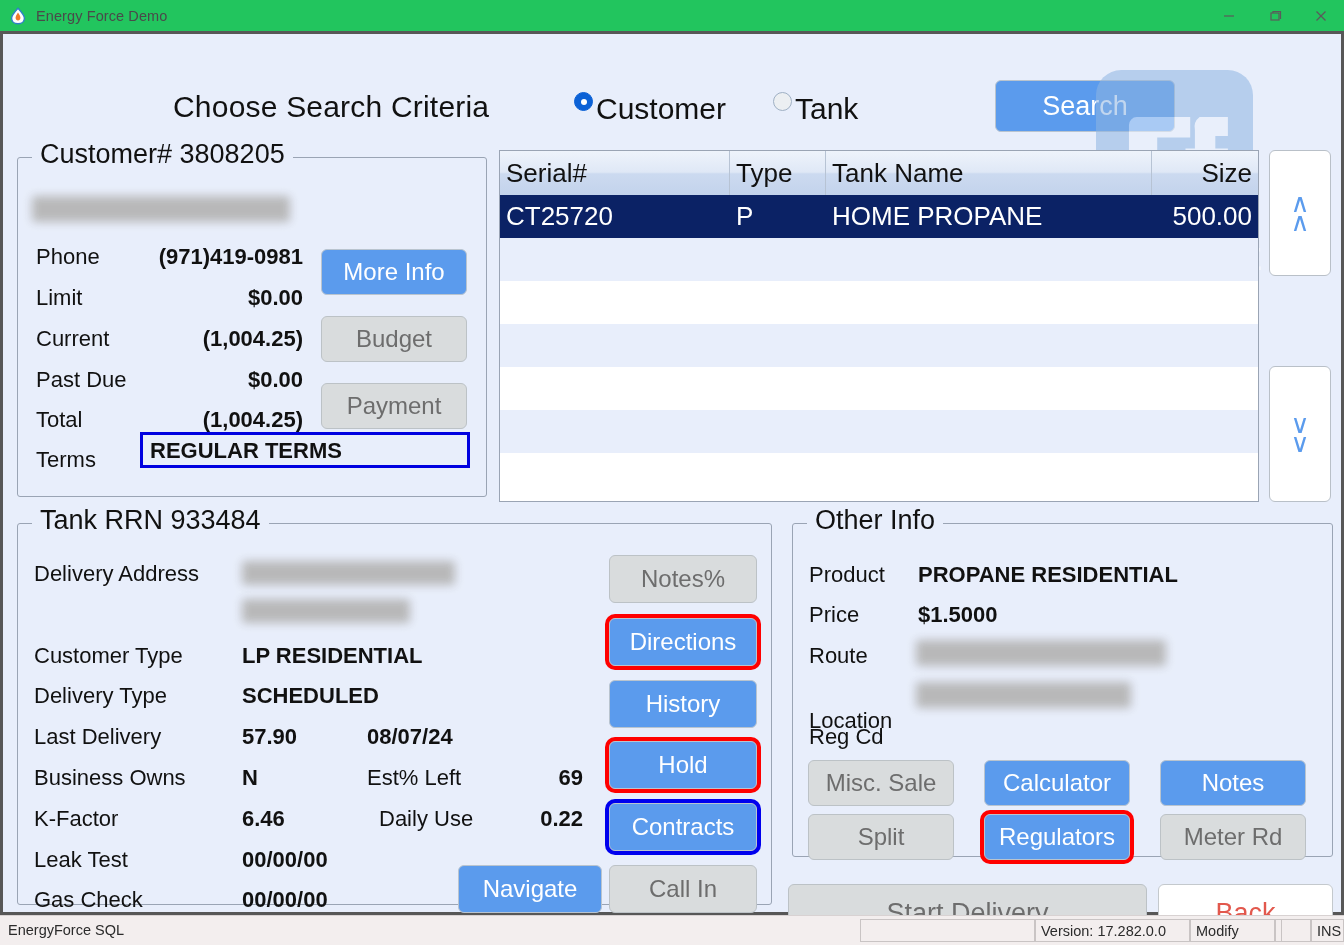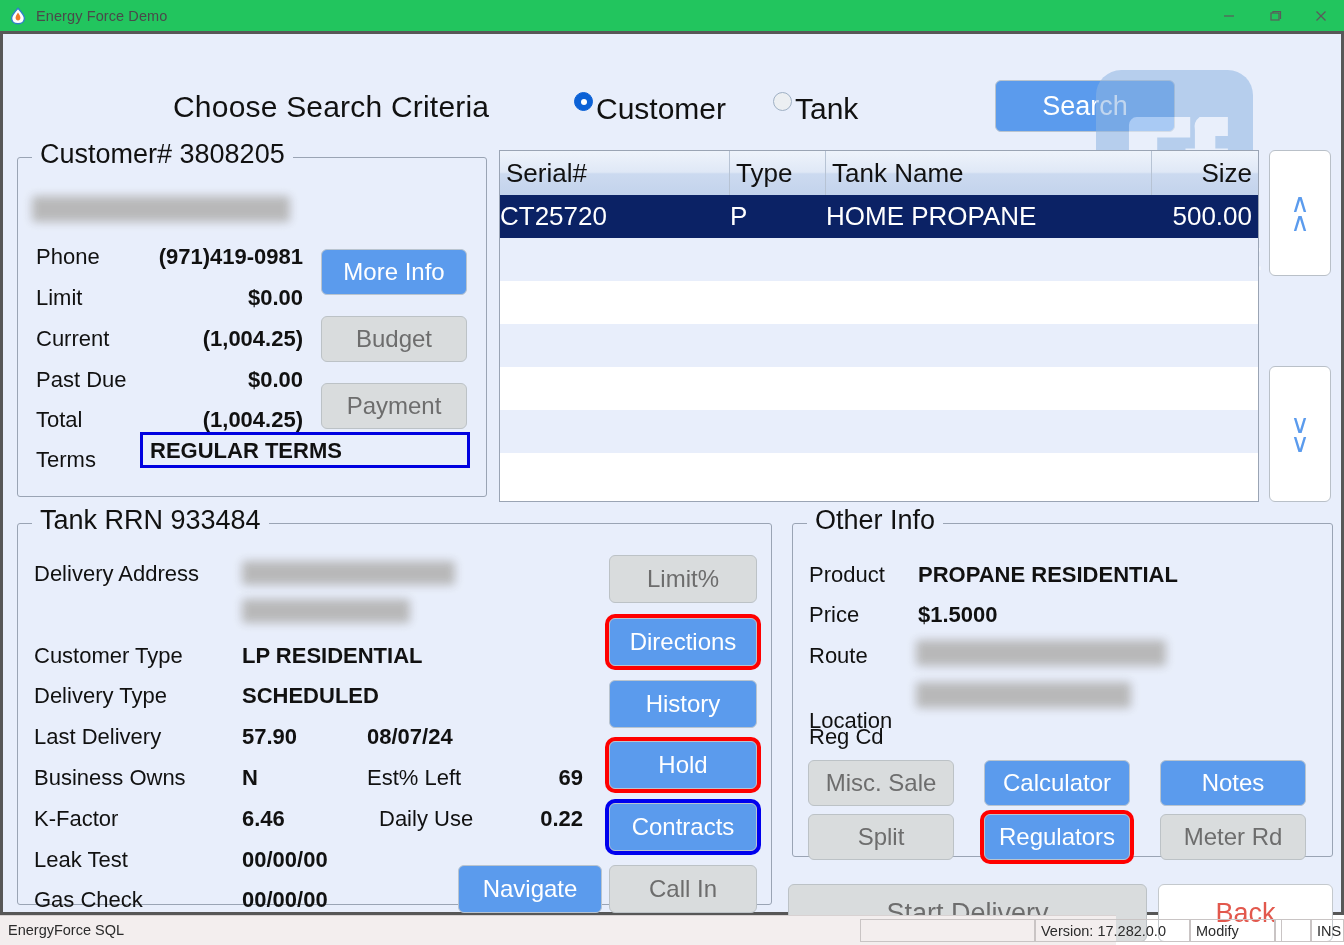--- a/index.html
+++ b/index.html
@@ -135,21 +135,21 @@
     background:linear-gradient(to bottom,#eef3fb 0%,#dfe8f6 48%,#ccdaf0 52%,#c3d3ec 100%);
   }
   .grid-head .gh{
     font-size:26px;color:#111;display:flex;align-items:center;
     border-right:1px solid #b7c3d4;padding-left:6px;box-sizing:border-box;
     height:100%;
   }
   .grid-head .gh.r{justify-content:flex-end;padding-right:6px;border-right:none;}
   .grid-row{display:flex;height:43px;}
   .grid-row .gc{
-    font-size:26px;display:flex;align-items:center;
+    font-size:26px;display:flex;align-items:center;padding-left:6px;
     box-sizing:border-box;height:100%;color:#111;
   }
   .grid-row .gc.r{justify-content:flex-end;padding-right:6px;}
   .grid-row.sel{background:#0b2265;}
   .grid-row.sel .gc{color:#ffffff;}
   .grid-row.alt{background:#e8eefb;}
   .grid-row.plain{background:#ffffff;}
   .c-serial{width:230px;}
   .c-type{width:96px;}
   .c-name{width:326px;}
@@ -161,21 +161,21 @@
     border-radius:6px;box-sizing:border-box;
     display:flex;align-items:center;justify-content:center;
     color:#5b9bed;font-size:26px;line-height:.72;flex-direction:column;
   }
   #scroll-up{left:1266px;top:116px;height:126px;}
   #scroll-down{left:1266px;top:332px;height:136px;}
   .scrollbtn span{display:block;}
 
   
   .statusbar{
-    position:absolute;left:0;top:915px;width:1116px;height:30px;
+    position:absolute;left:0;top:915px;width:1344px;height:30px;
     background:#f3eeee;border-top:1px solid #d8d2d2;
     box-sizing:border-box;
   }
   .statusbar .sb-left{
     position:absolute;left:8px;top:6px;font-size:14.5px;color:#2b2b2b;
   }
   .sb-cell{
     position:absolute;top:3px;height:23px;
     border:1px solid #c9c4c4;box-sizing:border-box;
     font-size:14.5px;color:#2b2b2b;
@@ -357,21 +357,21 @@
     <div class="val" style="left:239px;top:772px;">6.46</div>
     <div class="lbl" style="left:376px;top:772px;">Daily Use</div>
     <div class="val right" style="left:430px;top:772px;width:150px;">0.22</div>
 
     <div class="lbl" style="left:31px;top:813px;">Leak Test</div>
     <div class="val" style="left:239px;top:813px;">00/00/00</div>
 
     <div class="lbl" style="left:31px;top:853px;">Gas Check</div>
     <div class="val" style="left:239px;top:853px;">00/00/00</div>
 
-    <div class="btn grey" style="left:606px;top:521px;width:148px;height:48px;">Limit%</div>
+    <div class="btn grey" style="left:606px;top:521px;width:148px;height:48px;">Notes%</div>
     <div class="btn blue hl-red" style="left:606px;top:584px;width:148px;height:48px;">Directions</div>
     <div class="btn blue" style="left:606px;top:646px;width:148px;height:48px;">History</div>
     <div class="btn blue hl-blue" style="left:606px;top:769px;width:148px;height:48px;">Contracts</div>
     <div class="btn blue hl-red" style="left:606px;top:707px;width:148px;height:48px;">Hold</div>
     <div class="btn blue" style="left:455px;top:831px;width:144px;height:48px;">Navigate</div>
     <div class="btn grey" style="left:606px;top:831px;width:148px;height:48px;">Call In</div>
 
     <div class="group" id="grp-other">
       <div class="legend">Other Info</div>
     </div>

